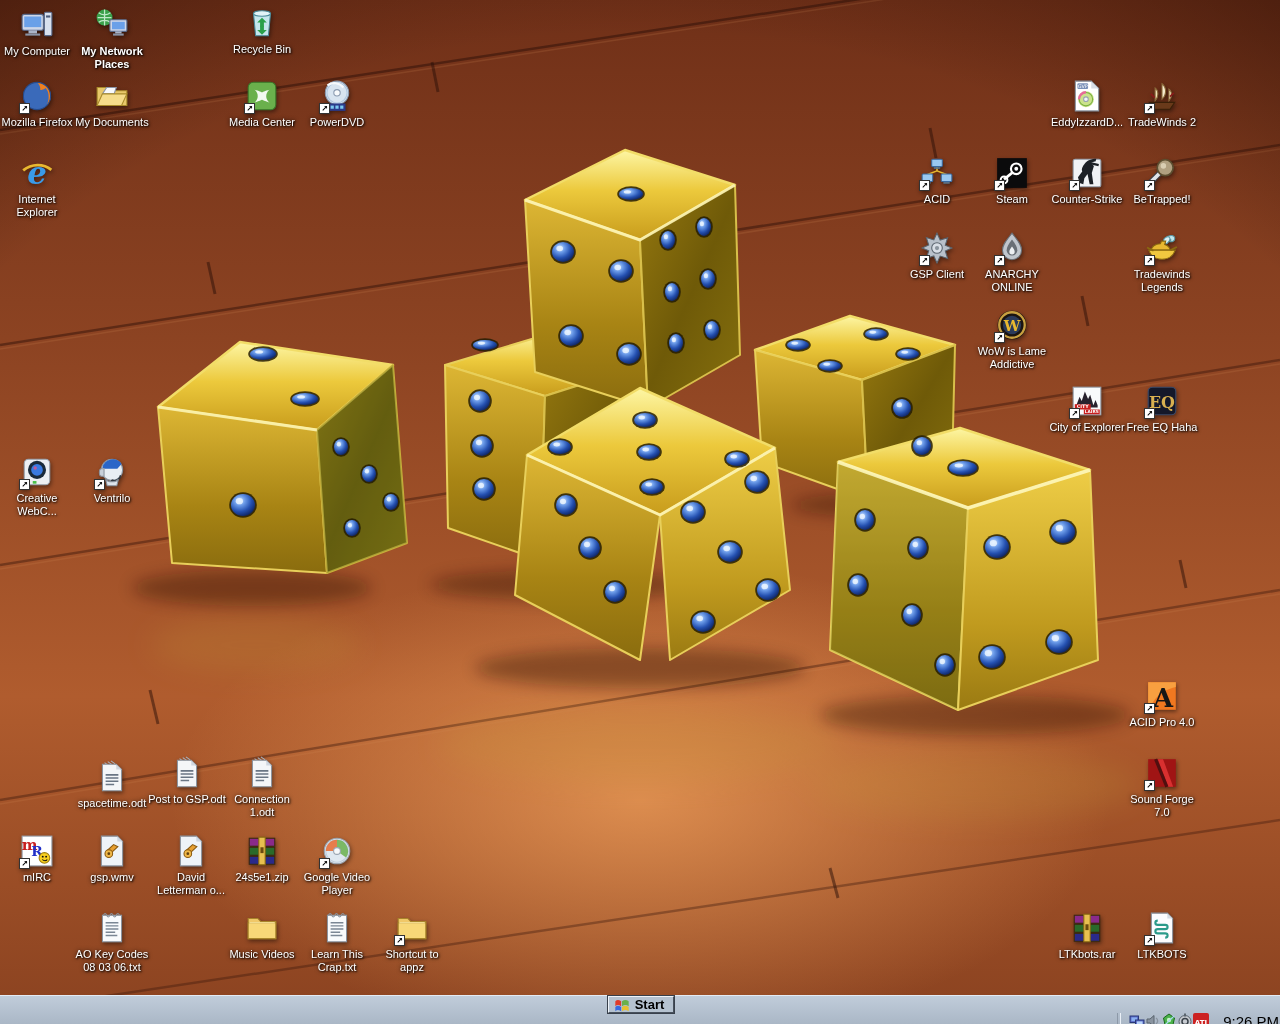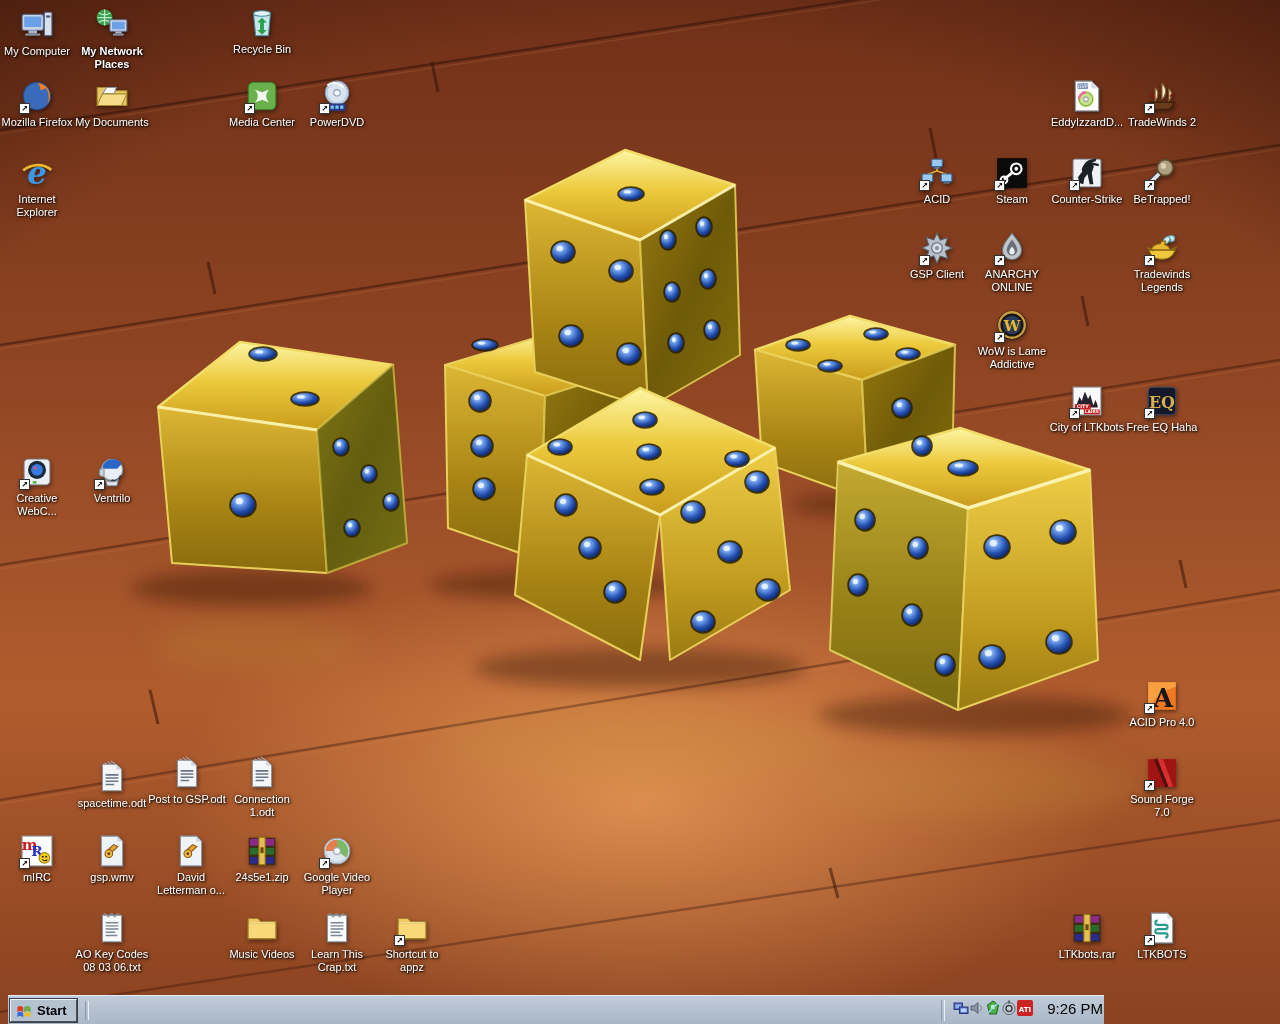--- a/index.html
+++ b/index.html
@@ -13,23 +13,23 @@
   .dicon{position:absolute;width:78px;text-align:center;z-index:2;cursor:default;}
   .ibox{width:34px;height:34px;margin:0 auto;position:relative;
     filter:drop-shadow(1px 2px 2px rgba(0,0,0,0.45));}
   .ibox svg{width:34px;height:34px;display:block;}
   .sc{position:absolute;left:-1px;bottom:-1px;width:11px;height:11px;background:#fff;
     border:1px solid #333;box-sizing:border-box;font:bold 8px/9px "DejaVu Sans",sans-serif;
     color:#000;text-align:center;}
   .ilabel{margin-top:3px;font-size:11px;line-height:13px;color:#fff;
     text-shadow:1px 1px 2px #000,0 0 4px rgba(0,0,0,0.75);word-wrap:break-word;}
   
-  .taskbar{position:absolute;left:8px;bottom:0;width:1096px;height:29px;z-index:10;
+  .taskbar{position:absolute;left:0;bottom:0;width:1280px;height:29px;z-index:10;
     background:linear-gradient(#c0ccda,#aab7c6);border-top:1px solid #e3ebf4;
-    display:flex;align-items:center;box-sizing:border-box;}
+    display:flex;align-items:center;box-sizing:border-box;flex-direction:column;}
   .start{margin-left:2px;height:23px;padding:0 9px 0 4px;display:flex;align-items:center;gap:4px;
     background:#b5c2d0;border:1px solid;border-color:#eef3f9 #47505c #47505c #eef3f9;
     box-shadow:0 0 0 1px #38404b;font-family:"Liberation Sans",sans-serif;
     font-size:13px;font-weight:bold;color:#000;cursor:pointer;}
   .start svg{width:18px;height:15px;display:block;}
   .tb-div{width:2px;height:19px;margin-left:8px;
     border-left:1px solid #8d99a8;border-right:1px solid #eaf0f7;}
   .tray{margin-left:auto;display:flex;align-items:flex-start;gap:5px;padding-right:1px;}
   .tray-div{width:2px;height:21px;border-left:1px solid #8d99a8;
     border-right:1px solid #eaf0f7;margin-right:3px;}
@@ -591,21 +591,21 @@
           <svg viewBox="0 0 32 32">
             <rect x="3" y="3" width="26" height="26" fill="#f8fafc" stroke="#9aa4b0"></rect>
             <path d="M6 20l3-8 2 4 3-9 3 7 2-4 3 10 2-5 2 5v2H6z" fill="#28222e"></path>
             <rect x="4.5" y="19" width="15" height="5" fill="#c82020"></rect>
             <text x="12" y="23" font-size="4.6" fill="#fff" text-anchor="middle" font-weight="bold" font-family="DejaVu Sans,sans-serif">CITY</text>
             <rect x="13" y="24" width="15" height="4.5" fill="#c82020"></rect>
             <text x="20.5" y="27.6" font-size="4" fill="#fff" text-anchor="middle" font-weight="bold" font-family="DejaVu Sans,sans-serif">LAIRS</text>
           </svg>
           <span class="sc">↗</span>
         </div>
-        <div class="ilabel">City of LTKbots</div>
+        <div class="ilabel">City of Explorer</div>
       </div>
       <div class="dicon" style="left: 1123px; top: 384px;">
         <div class="ibox">
           <svg viewBox="0 0 32 32">
             <rect x="3" y="3" width="26" height="26" rx="4" fill="#14182a" stroke="#3a4a6a"></rect>
             <text x="16" y="22.5" font-size="15" font-family="DejaVu Serif,serif" font-weight="bold" fill="#d8b050" text-anchor="middle">EQ</text>
           </svg>
           <span class="sc">↗</span>
         </div>
         <div class="ilabel">Free EQ Haha</div>

